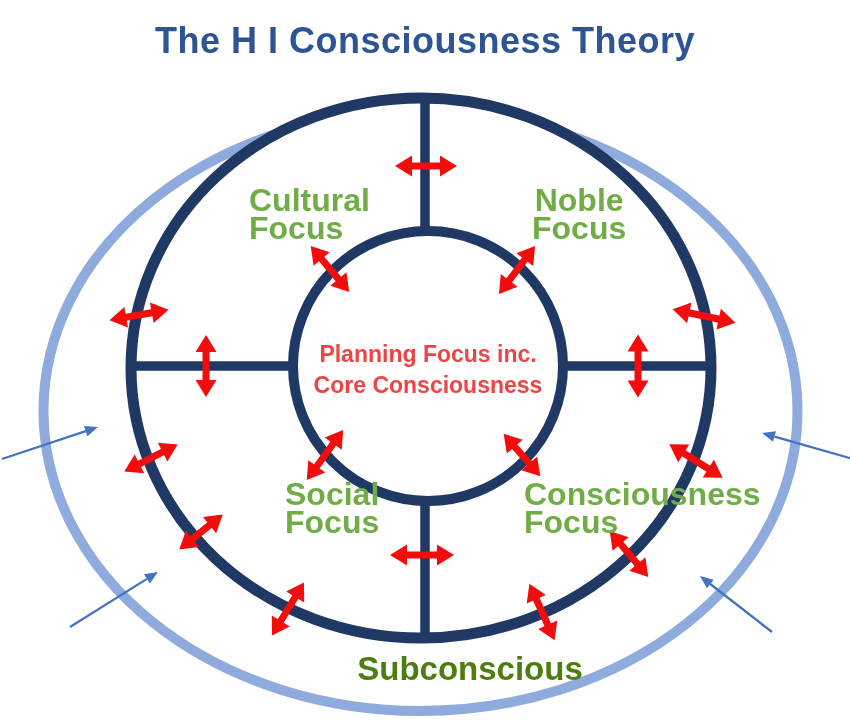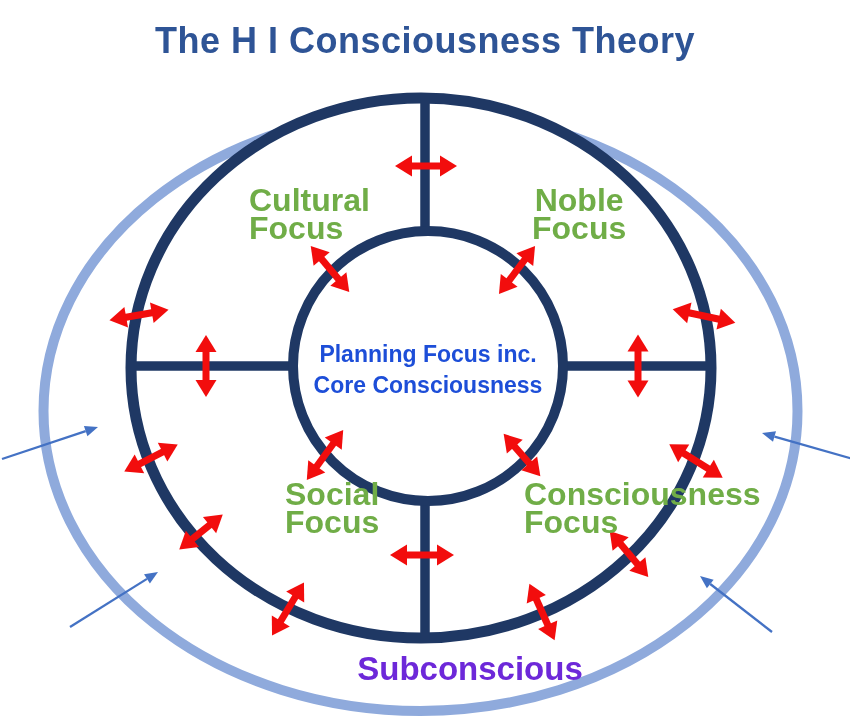--- a/index.html
+++ b/index.html
@@ -168,16 +168,16 @@
     </svg>
 
   <div class="lbl lbl-cultural" style="color: rgb(112, 173, 71);">Cultural
 Focus</div>
   <div class="lbl lbl-noble" style="color: rgb(112, 173, 71);">Noble
 Focus</div>
   <div class="lbl lbl-social" style="color: rgb(112, 173, 71); margin-left: 36px;">Social
 Focus</div>
   <div class="lbl lbl-aspirational" style="color: rgb(112, 173, 71);">Consciousness
 Focus</div>
-  <div class="lbl lbl-core" style="color: #1d4ed8;">Planning Focus inc.
+  <div class="lbl lbl-core" style="color: #ef4444;">Planning Focus inc.
 Core Consciousness</div>
-  <div class="lbl lbl-subconscious" style="color: #6d28d9;">Subconscious</div>
+  <div class="lbl lbl-subconscious" style="color: #4d7c0f;">Subconscious</div>
 </div>
 
 </body></html>

